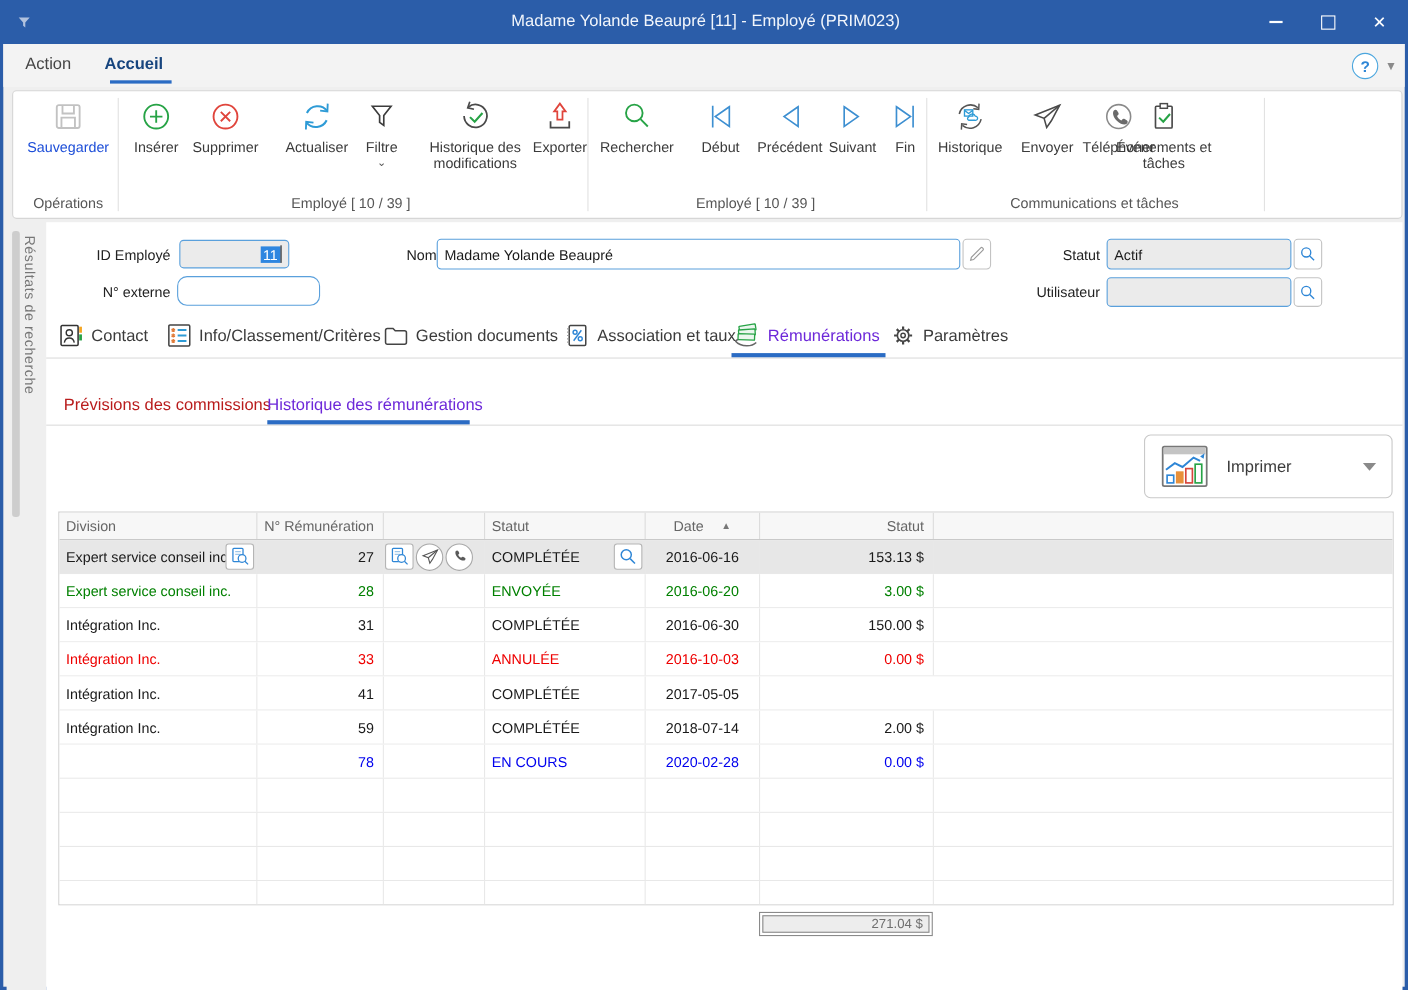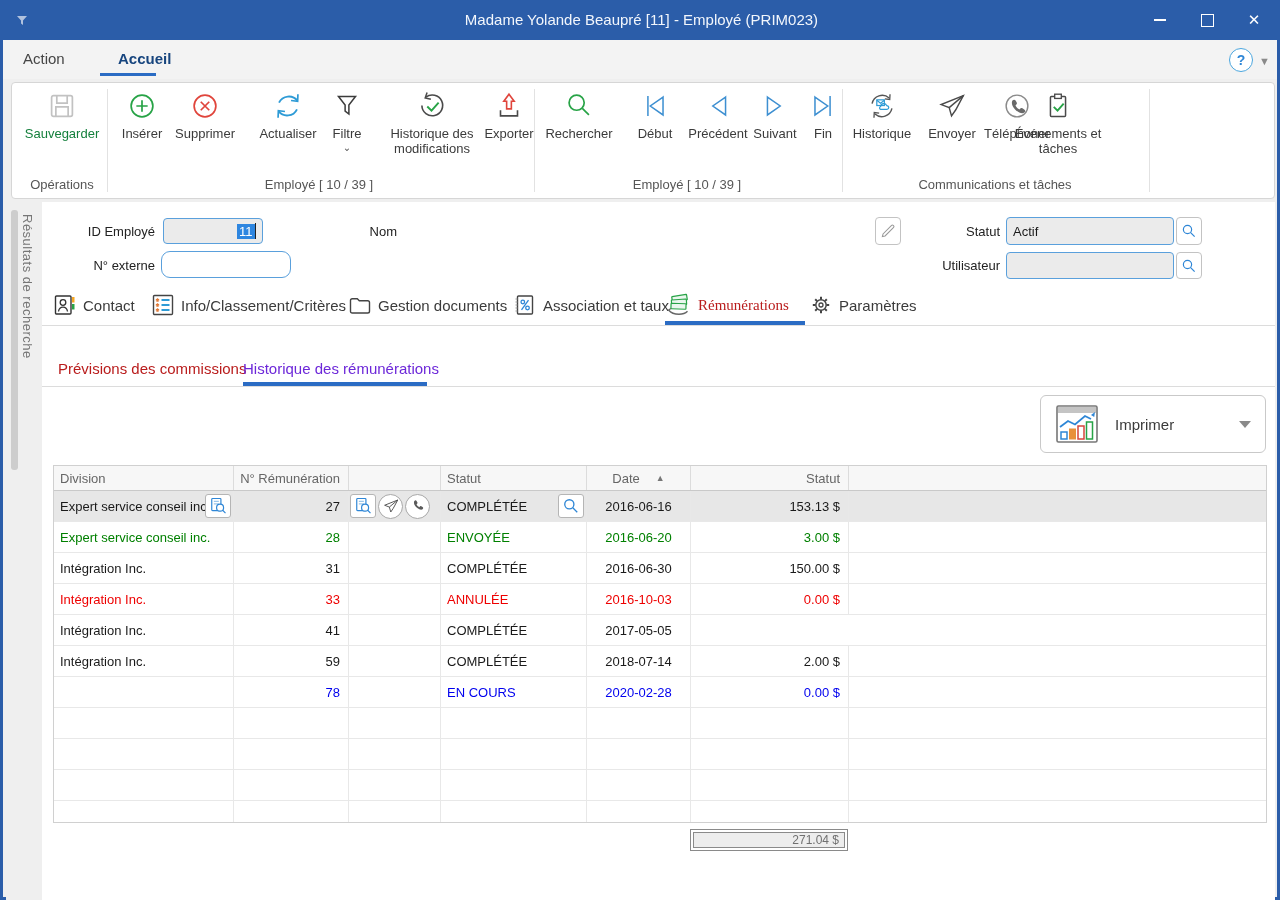--- a/index.html
+++ b/index.html
@@ -18,40 +18,40 @@
   .menu-tab{position:absolute;top:10px;font-size:15px;color:#454545;}
   .menu-tab.active{font-weight:bold;color:#17457E;}
   .menu-underline{position:absolute;height:3px;background:#2B6CC4;}
   .help{position:absolute;left:1226px;top:8px;width:22px;height:22px;border:1.6px solid #4BA6DE;border-radius:50%;color:#2E86D6;font-size:14px;font-weight:bold;display:flex;align-items:center;justify-content:center;background:#fff;}
   .helpcaret{position:absolute;left:1256px;top:15px;color:#8a8a8a;font-size:11px;}
   
   .ribbon{position:absolute;left:8px;top:79px;width:1264px;height:117px;background:#fff;border:1px solid #D6D6D6;border-radius:4px;box-sizing:border-box;}
   .rbtn{position:absolute;top:6px;display:flex;flex-direction:column;align-items:center;background:none;border:none;padding:0;cursor:default;}
   .rbtn svg{flex:none;}
   .rlbl{margin-top:3px;font-size:13px;line-height:15px;color:#3b3b3b;text-align:center;}
-  .rlbl.dis{color:#15803d;text-align:center;}
+  .rlbl.dis{color:#1d4ed8;text-align:center;}
   .rsep{position:absolute;top:6px;height:103px;width:1px;background:#E2E2E2;}
   .rgrouplbl{position:absolute;top:94px;font-size:13px;color:#565656;text-align:center;}
   .fchev{font-size:10px;color:#555;margin-top:1px;}
   
   .sidebar{position:absolute;left:3px;top:199px;width:36px;height:698px;background:#EFEFEF;}
   .sidescroll{position:absolute;left:5px;top:8px;width:7px;height:260px;background:#CDCDCD;border-radius:3px;}
   .vtext{position:absolute;left:14px;top:12px;writing-mode:vertical-rl;font-size:13px;color:#767676;letter-spacing:0.5px;}
   
   .content{position:absolute;left:39px;top:199px;width:1233px;height:698px;background:#fff;}
   .flabel{position:absolute;font-size:13px;color:#222;text-align:right;}
   .field{position:absolute;border:1px solid #5AA0DC;border-radius:4px;background:#fff;font-size:13px;color:#1a1a1a;display:flex;align-items:center;padding:0 6px;box-sizing:border-box;}
   .field.gray{background:#EBEBEB;}
   .field.rend{justify-content:flex-end;}
   .selhl{background:#2E86E0;color:#fff;padding:0 2px;}
   .tcaret{display:inline-block;width:1.5px;height:16px;background:#222;}
   .sqbtn{position:absolute;width:26px;height:28px;border:1px solid #C3C3C3;border-radius:4px;background:#fff;display:flex;align-items:center;justify-content:center;box-sizing:border-box;padding:0;}
   
   .mtab{position:absolute;top:88px;height:30px;display:flex;align-items:center;gap:6px;font-size:15px;color:#3b3b3b;}
-  .mtab.active{color:#b91c1c;font-family:Liberation Serif, serif;}
+  .mtab.active{color:#6d28d9;}
   .mtab-underline{position:absolute;left:623px;top:119px;width:140px;height:4px;background:#2B6CC4;}
   .hline{position:absolute;left:0;width:1233px;height:1px;background:#DCDCDC;}
   
   .stab{position:absolute;top:158px;font-size:15px;color:#b91c1c;}
   .stab.active{color:#6d28d9;}
   .stab-underline{position:absolute;left:201px;top:180px;width:184px;height:4px;background:#2B6CC4;}
   
   .printbtn{position:absolute;left:998px;top:193px;width:226px;height:58px;border:1px solid #C9C9C9;border-radius:6px;background:#fff;display:flex;align-items:center;box-sizing:border-box;padding:0 14px;gap:16px;cursor:default;}
   .printlbl{font-size:15px;color:#3b3b3b;}
   .printcaret{margin-left:auto;width:0;height:0;border-left:6px solid transparent;border-right:6px solid transparent;border-top:7px solid #8a8a8a;}
@@ -92,21 +92,21 @@
     <div class="wctl max">
         <span class="maxbox"></span>
       </div>
     <div class="wctl close">
         <span>✕</span>
       </div>
   </div>
 
   <div class="menubar">
     <div class="menu-tab" style="left:20px">Action</div>
-    <div class="menu-tab active" style="left:115px">Accueil</div>
+    <div class="menu-tab active" style="left:92px">Accueil</div>
     <div class="menu-underline" style="left:97px;top:33px;width:56px"></div>
     <div class="help">?</div>
     <div class="helpcaret">▼</div>
   </div>
 
   <div class="ribbon">
     <div class="rsep" style="left:95px"></div>
     <div class="rsep" style="left:522px"></div>
     <div class="rsep" style="left:830px"></div>
     <div class="rsep" style="left:1137px"></div>
@@ -252,20 +252,23 @@
       <span class="selhl">11</span>
         <span class="tcaret"></span>
     </div>
 
     <div class="flabel" style="left:20px;top:56px;width:93px">N° externe</div>
     <div class="field" style="left:119px;top:49px;width:130px;height:27px;border-radius:9px">
       <span></span>
     </div>
 
     <div class="flabel" style="left:306px;top:22px;width:49px">Nom</div>
+    <div class="field" style="left:355px;top:15px;width:476px;height:28px">
+      <span>Madame Yolande Beaupré</span>
+    </div>
     <button class="sqbtn" style="left:833px;top:15px">
       <svg width="18" height="18" viewBox="0 0 24 24" fill="none" stroke="#999" stroke-width="1.4">
         <path d="M4.5 19.5l.9-3.6L16.8 4.5c.6-.6 1.5-.6 2.1 0l.6.6c.6.6.6 1.5 0 2.1L8.1 18.6z"></path>
       </svg>
     </button>
 
     <div class="flabel" style="left:880px;top:22px;width:78px">Statut</div>
     <div class="field gray" style="left:964px;top:15px;width:168px;height:28px">
       <span>Actif</span>
     </div>

